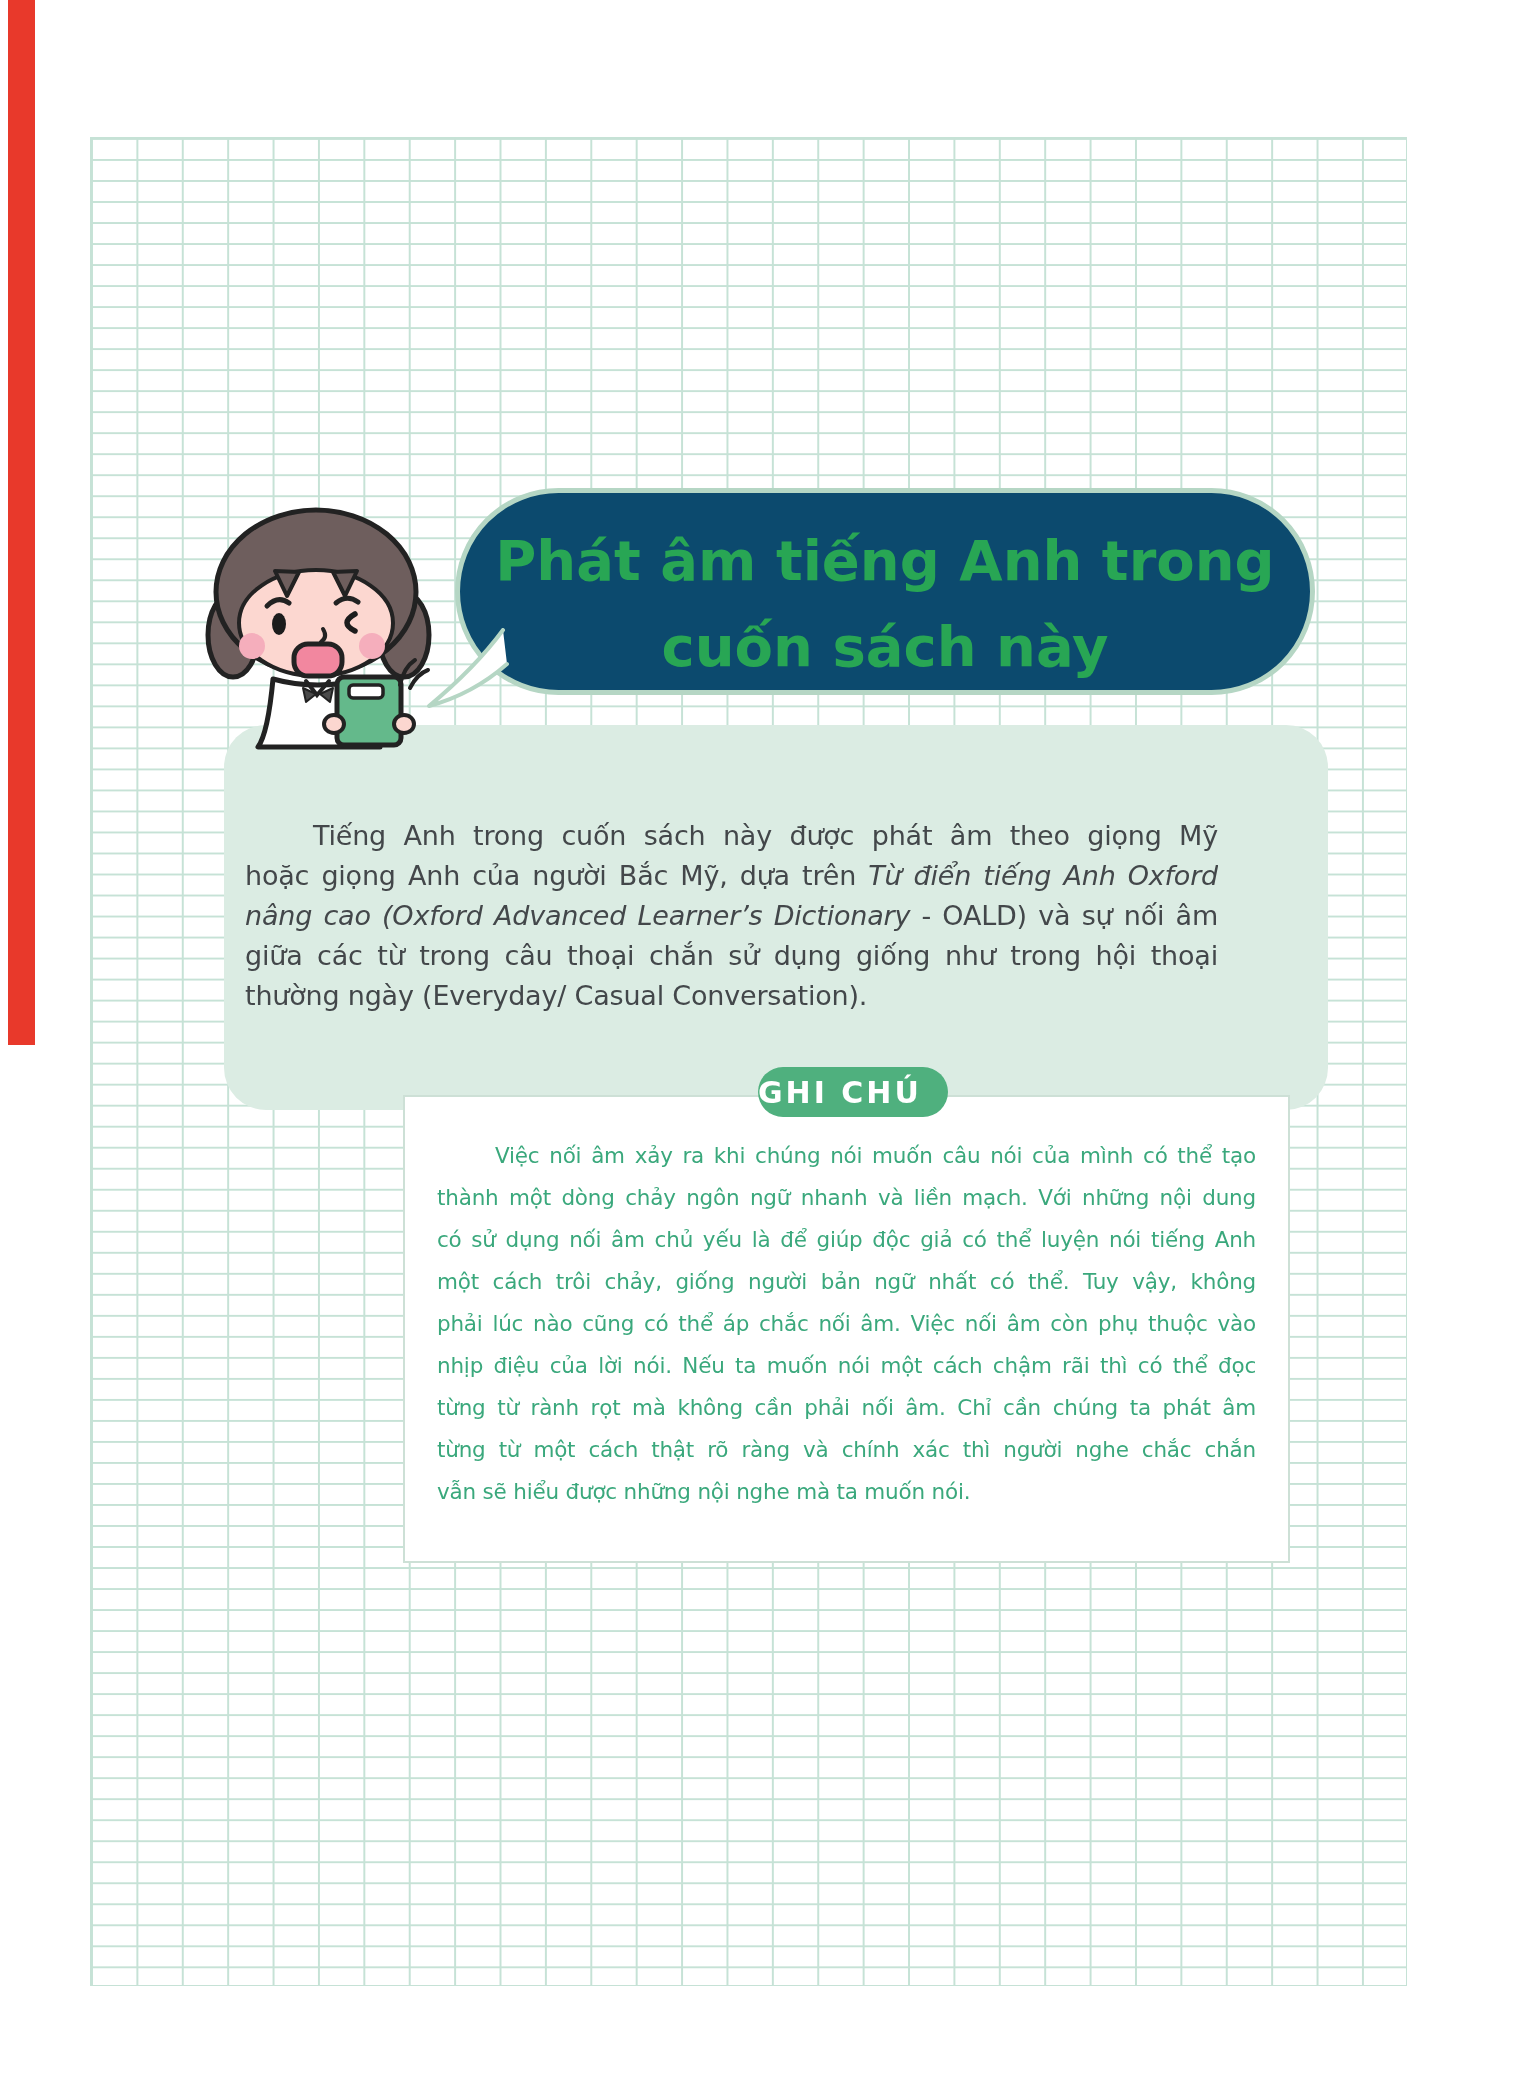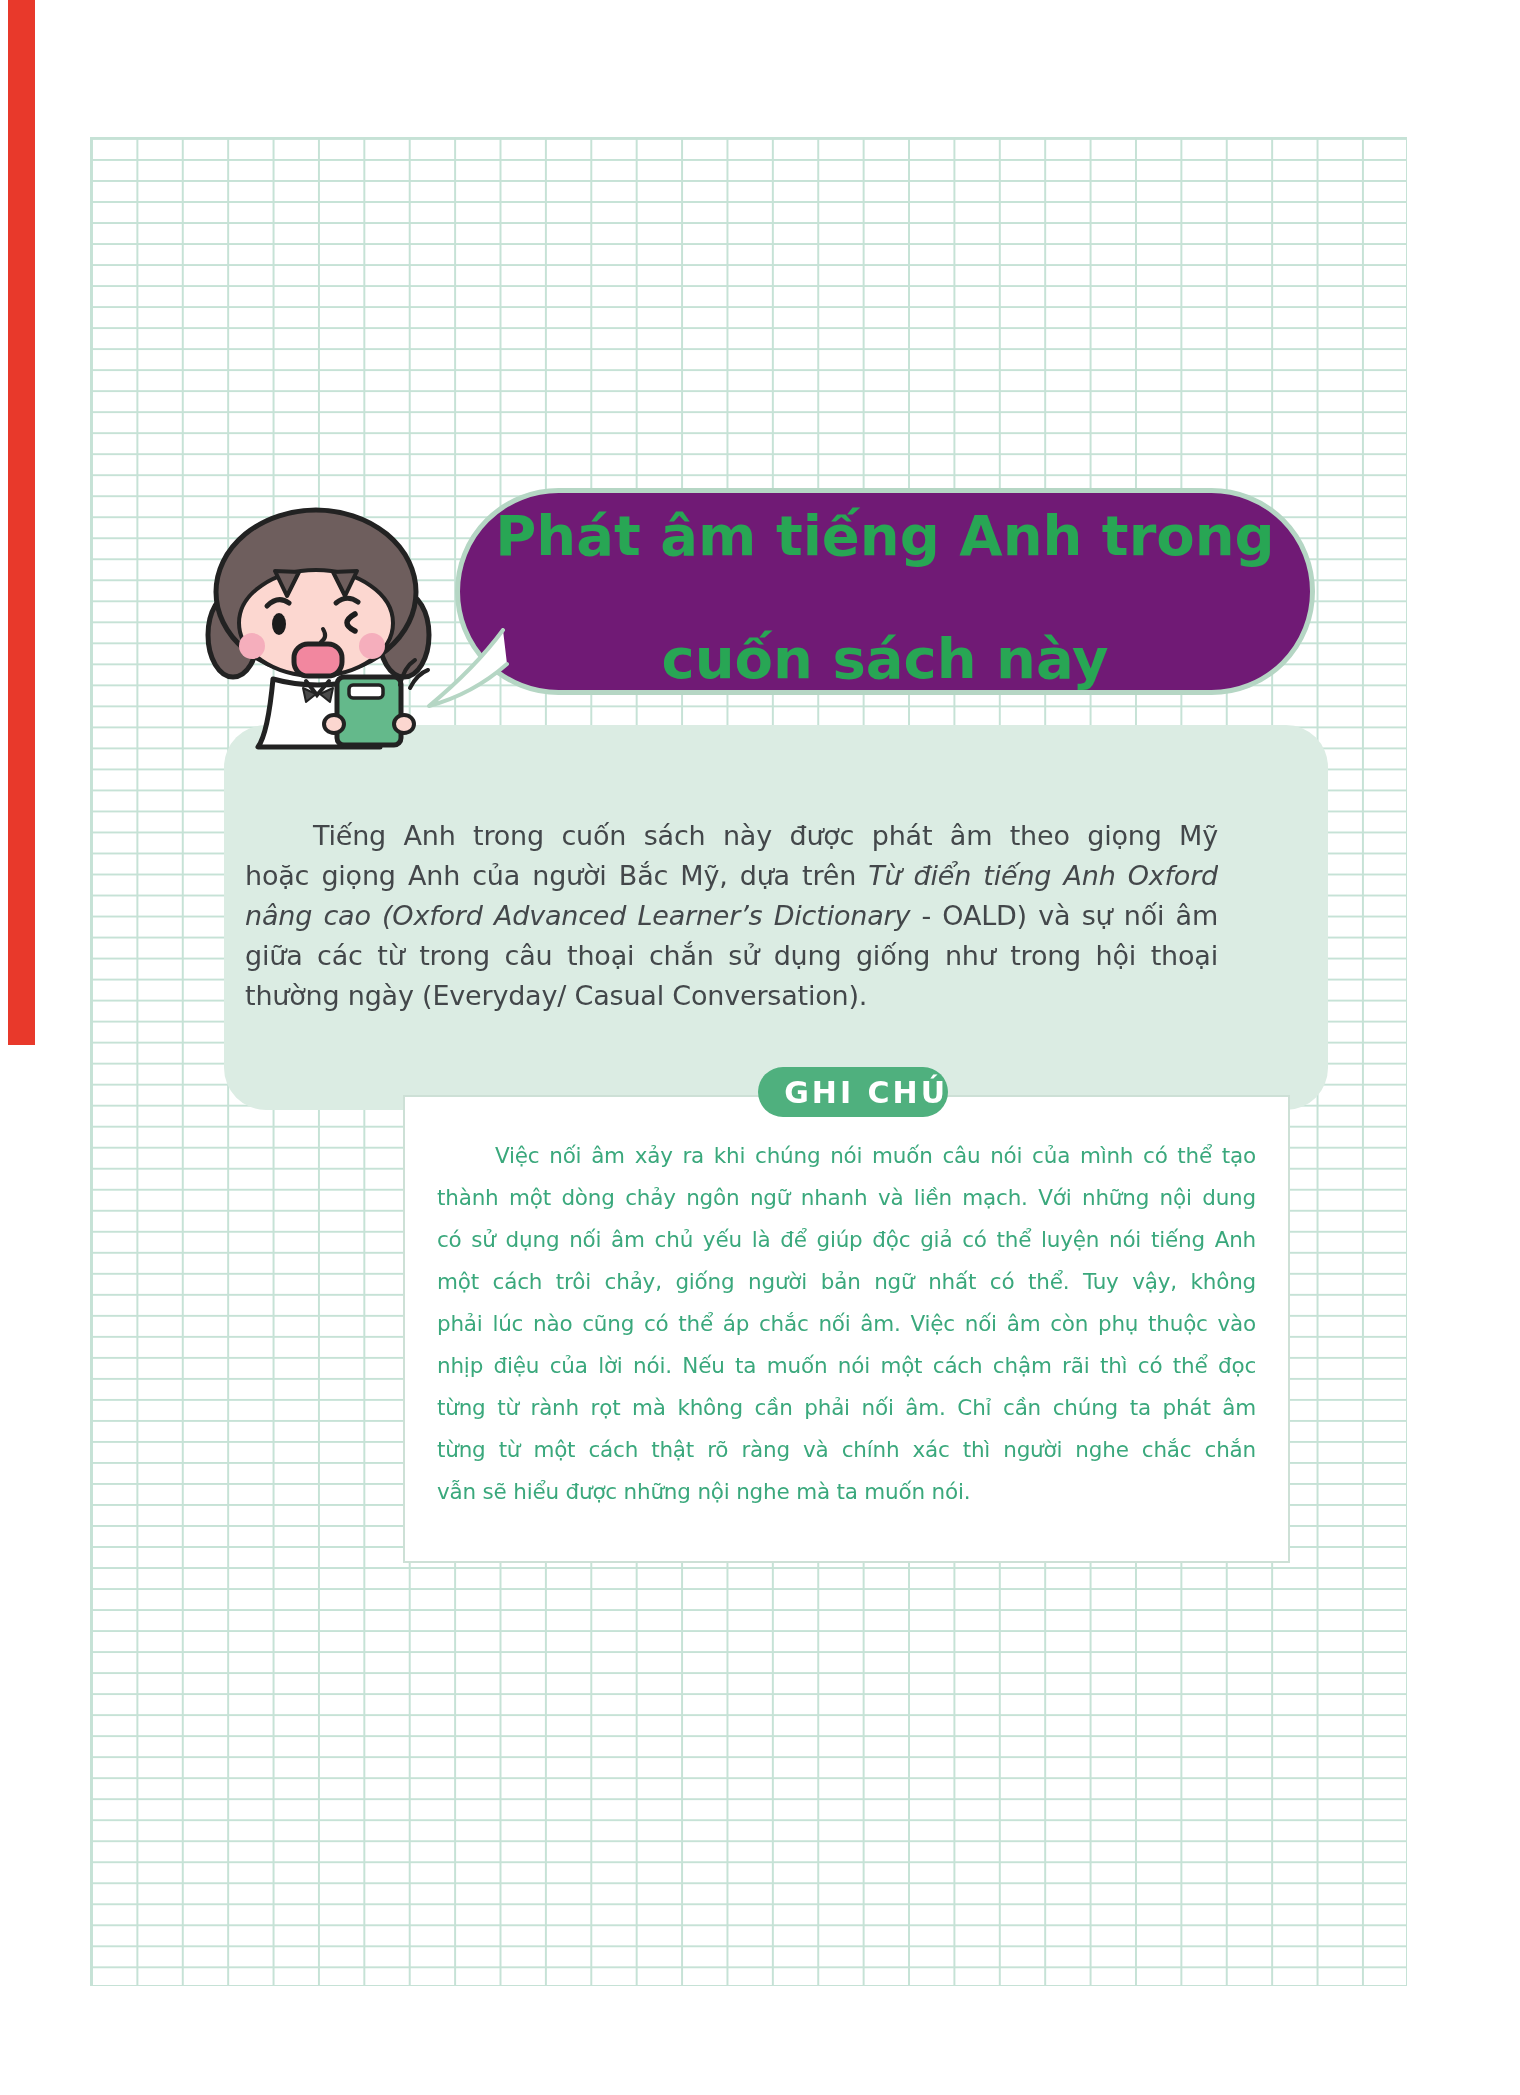--- a/index.html
+++ b/index.html
@@ -17,23 +17,23 @@
     border:1.5px solid var(--grid-line);
     box-sizing:border-box;
   }
   .red-strip{
     position:absolute;left:8px;top:0;width:27px;height:1045px;
     background:var(--red);
   }
   
   .bubble{
     position:absolute;left:455px;top:488px;width:860px;height:207px;
-    background:#701a75;border:5px solid var(--bubble-border);border-radius:110px;
+    background:#0c4a6e;border:5px solid var(--bubble-border);border-radius:110px;
     box-sizing:border-box;
-    display:flex;flex-direction:column;justify-content:space-between;align-items:center;gap:37px;
+    display:flex;flex-direction:column;justify-content:flex-end;align-items:center;
   }
   .bubble .t-line{
     font-size:56px;font-weight:700;line-height:86px;white-space:nowrap;
     color:var(--title-green);letter-spacing:0;
   }
   .bubble-tail{position:absolute;left:425px;top:628px;width:85px;height:82px;}
   
   .mint-box{
     position:absolute;left:224px;top:725px;width:1104px;height:385px;
     background:var(--mint);border-radius:42px;
@@ -50,21 +50,21 @@
   .p-line.last{text-align-last:left;}
   .p-line .it{font-style:italic;}
   
   .note-box{
     position:absolute;left:403px;top:1095px;width:887px;height:468px;
     background:#ffffff;border:2px solid var(--note-border);box-sizing:border-box;
   }
   .badge{
     position:absolute;left:758px;top:1067px;width:190px;height:50px;
     background:var(--badge-green);border-radius:26px;
-    display:flex;align-items:center;justify-content:flex-end;
+    display:flex;align-items:center;justify-content:flex-start;
   }
   .badge span{
     color:#ffffff;font-size:30px;font-weight:700;letter-spacing:3px;white-space:nowrap;
   }
   .note-text{
     position:absolute;left:437px;top:1135px;width:819px;
   }
   .n-line{
     height:42px;line-height:42px;font-size:21.5px;color:var(--note-green);
     text-align:justify;text-align-last:justify;white-space:nowrap;overflow:hidden;

